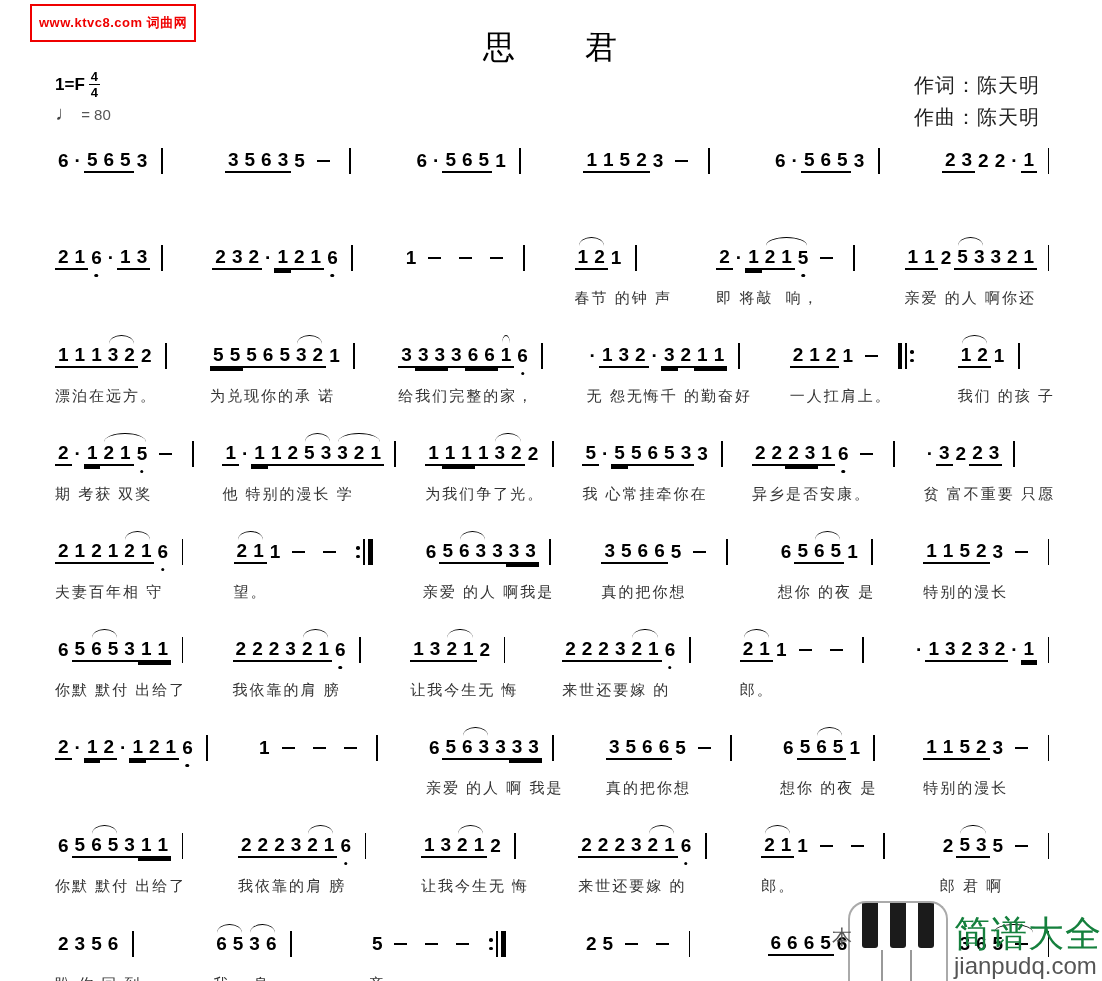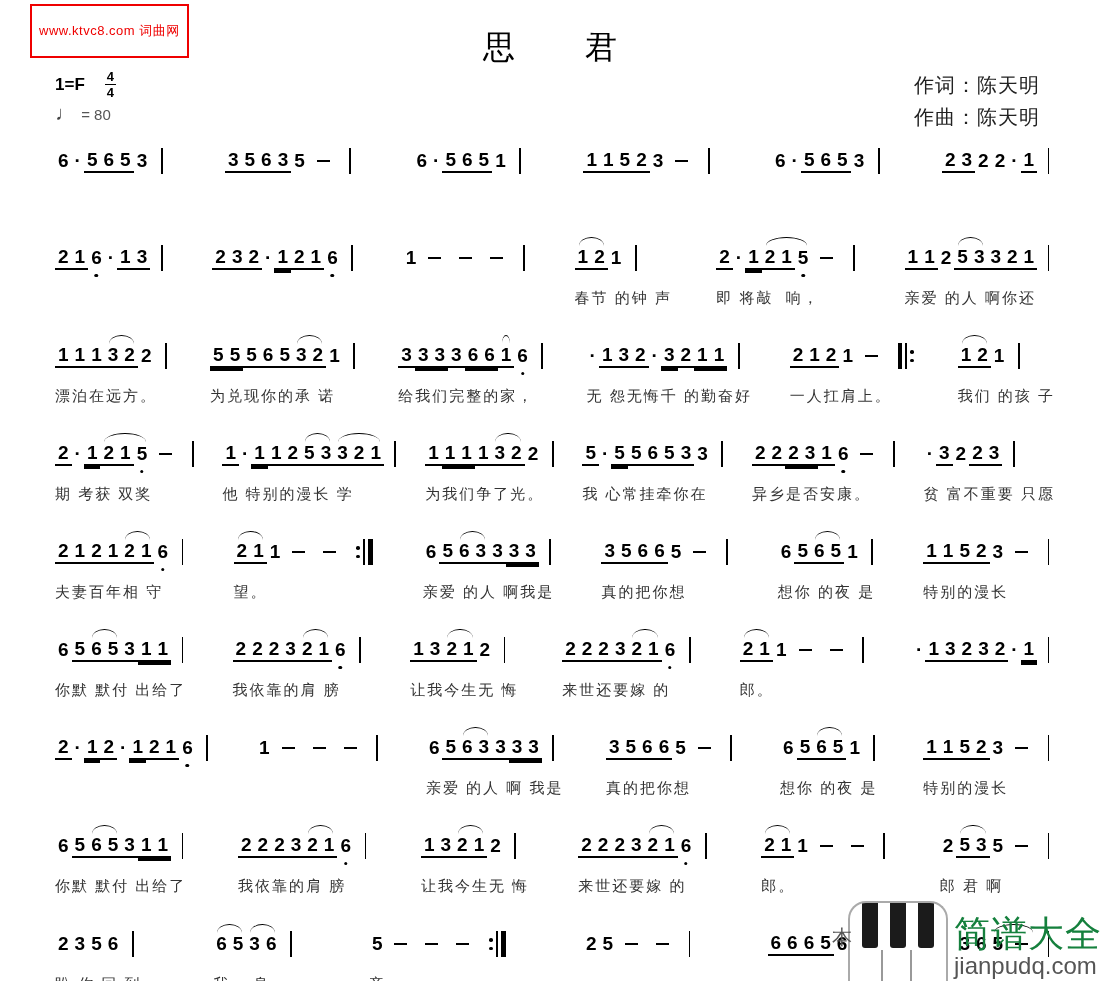--- a/index.html
+++ b/index.html
@@ -1,23 +1,23 @@
 <!DOCTYPE html>
 <html><head>
 <meta charset="utf-8">
 <style>
   html,body{margin:0;padding:0;background:#fff;}
   .sheet{position:relative;width:1102px;height:981px;background:#ffffff;overflow:hidden;
          font-family:"Liberation Sans", sans-serif;color:#000;}
   
   .brandbox{position:absolute;left:30px;top:4px;border:2px solid #ef0000;color:#ef0000;
-            font-size:13px;font-weight:normal;padding:16px 7px;letter-spacing:.5px;}
+            font-size:13px;font-weight:bold;padding:8px 7px;letter-spacing:.5px;}
   .title{position:absolute;left:0;top:26px;width:100%;text-align:center;
          font-size:32px;font-weight:normal;letter-spacing:2px;white-space:pre;}
-  .keysig{position:absolute;left:55px;top:70px;display:flex;align-items:center;gap:20px;
+  .keysig{position:absolute;left:55px;top:70px;display:flex;align-items:center;gap:4px;
           font-weight:bold;font-size:17px;}
   .frac{display:inline-flex;flex-direction:column;align-items:center;font-size:13px;line-height:13px;}
   .frac .top{border-bottom:1.5px solid #000;padding:0 2px 1px;}
   .frac .bot{padding-top:1px;}
   .tempo{position:absolute;left:55px;top:102px;color:#555;font-size:15px;}
   .tempo .qn{font-size:20px;color:#444;margin-right:2px;}
   .credit{position:absolute;right:62px;font-size:20px;color:#222;letter-spacing:1px;}
   .credit.lyr{top:72px;}
   .credit.cmp{top:104px;}
   

